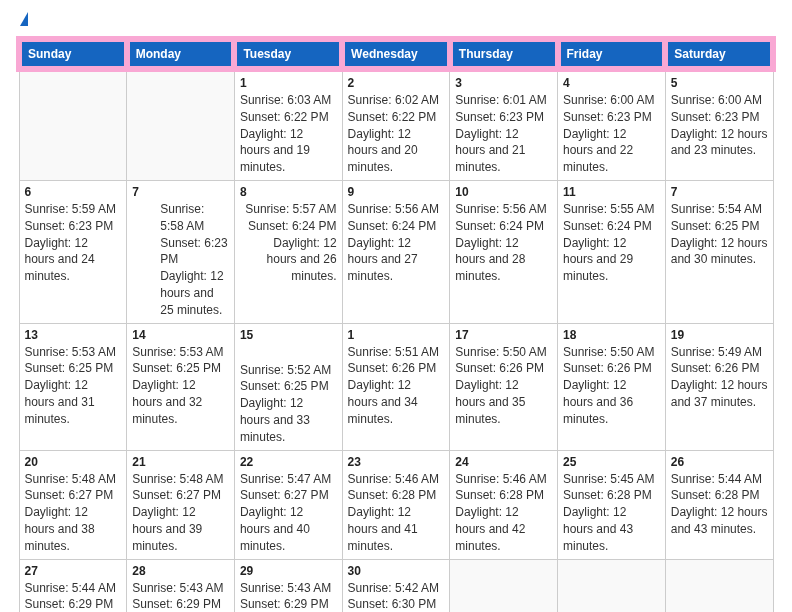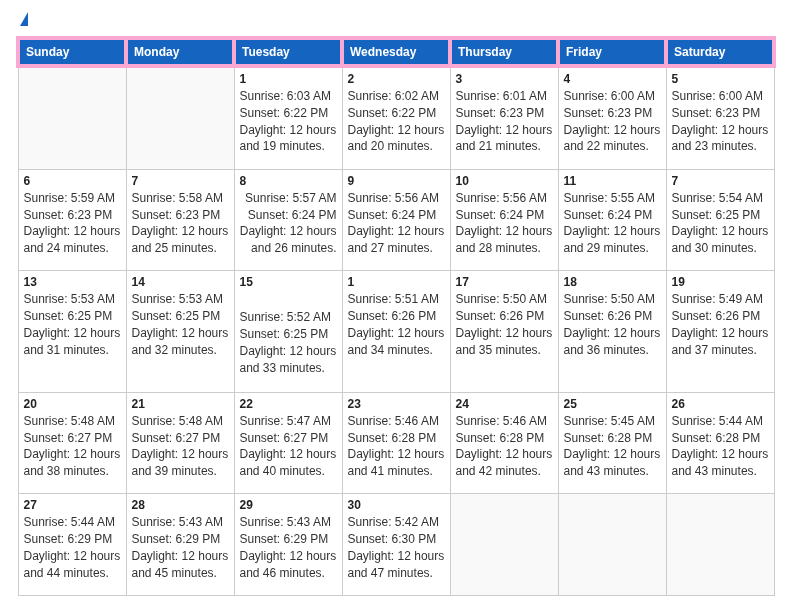--- a/index.html
+++ b/index.html
@@ -70,21 +70,21 @@
       border-collapse: collapse;
       width: 100%;
       table-layout: fixed;
     }
     .calendar th {
       background-color: #1565c0;
       color: #fff;
       text-align: left;
       padding: 5px 6px;
       font-size: 12px;
-      border: 4px solid #f9a8d4;
+      border: 6px solid #f9a8d4;
       font-weight: bold;
     }
     .calendar td {
       border: 1px solid #ccc;
       vertical-align: top;
       padding: 4px 5px;
       font-size: 9.5px;
       color: #333;
       height: 80px;
     }
@@ -175,21 +175,21 @@
         </tr>
         <tr>
           <td>
             <span class="day-number">6</span>
             <div class="day-info" style="white-space: pre-line;">Sunrise: 5:59 AM
 Sunset: 6:23 PM
 Daylight: 12 hours and 24 minutes.</div>
           </td>
           <td>
             <span class="day-number">7</span>
-            <div class="day-info" style="white-space: pre-line;">Sunrise: 5:58 AM
+            <div class="day-info" style="white-space: pre-line; margin-left: 28px;">Sunrise: 5:58 AM
 Sunset: 6:23 PM
 Daylight: 12 hours and 25 minutes.</div>
           </td>
           <td>
             <span class="day-number">8</span>
             <div class="day-info" style="white-space: pre-line; text-align: right;">Sunrise: 5:57 AM
 Sunset: 6:24 PM
 Daylight: 12 hours and 26 minutes.</div>
           </td>
           <td>

